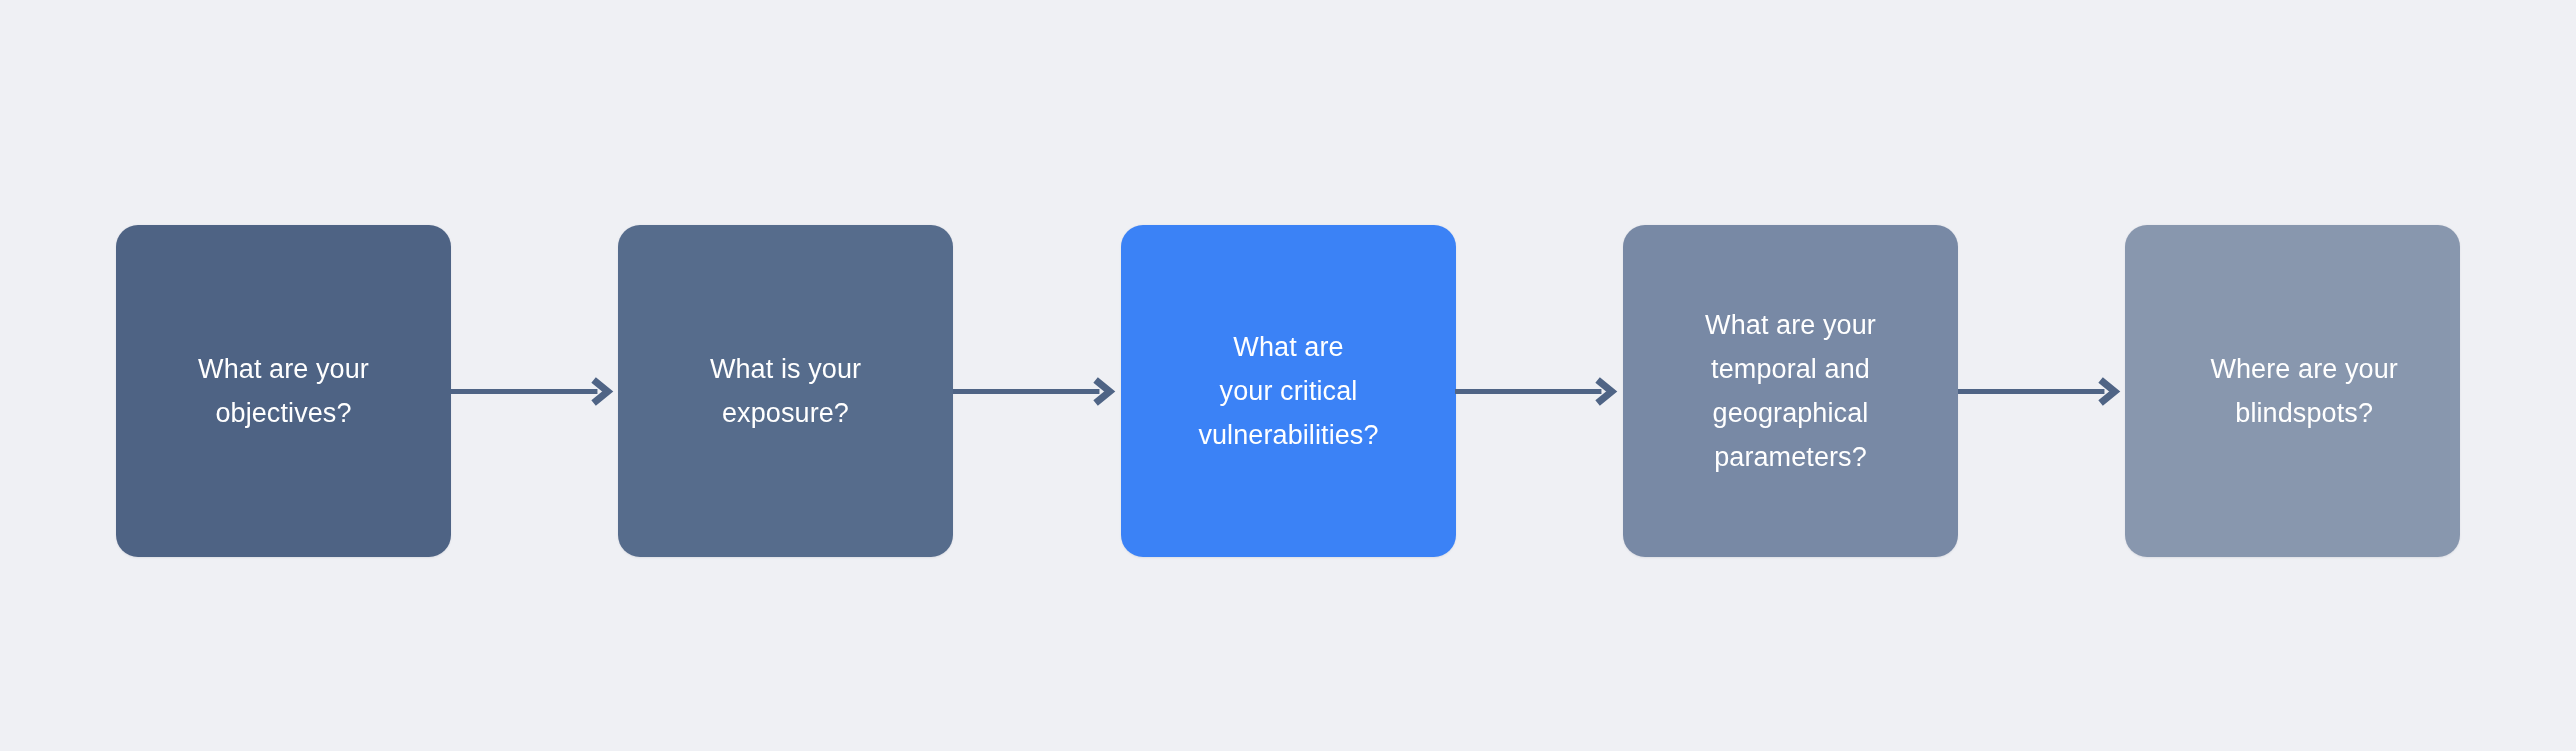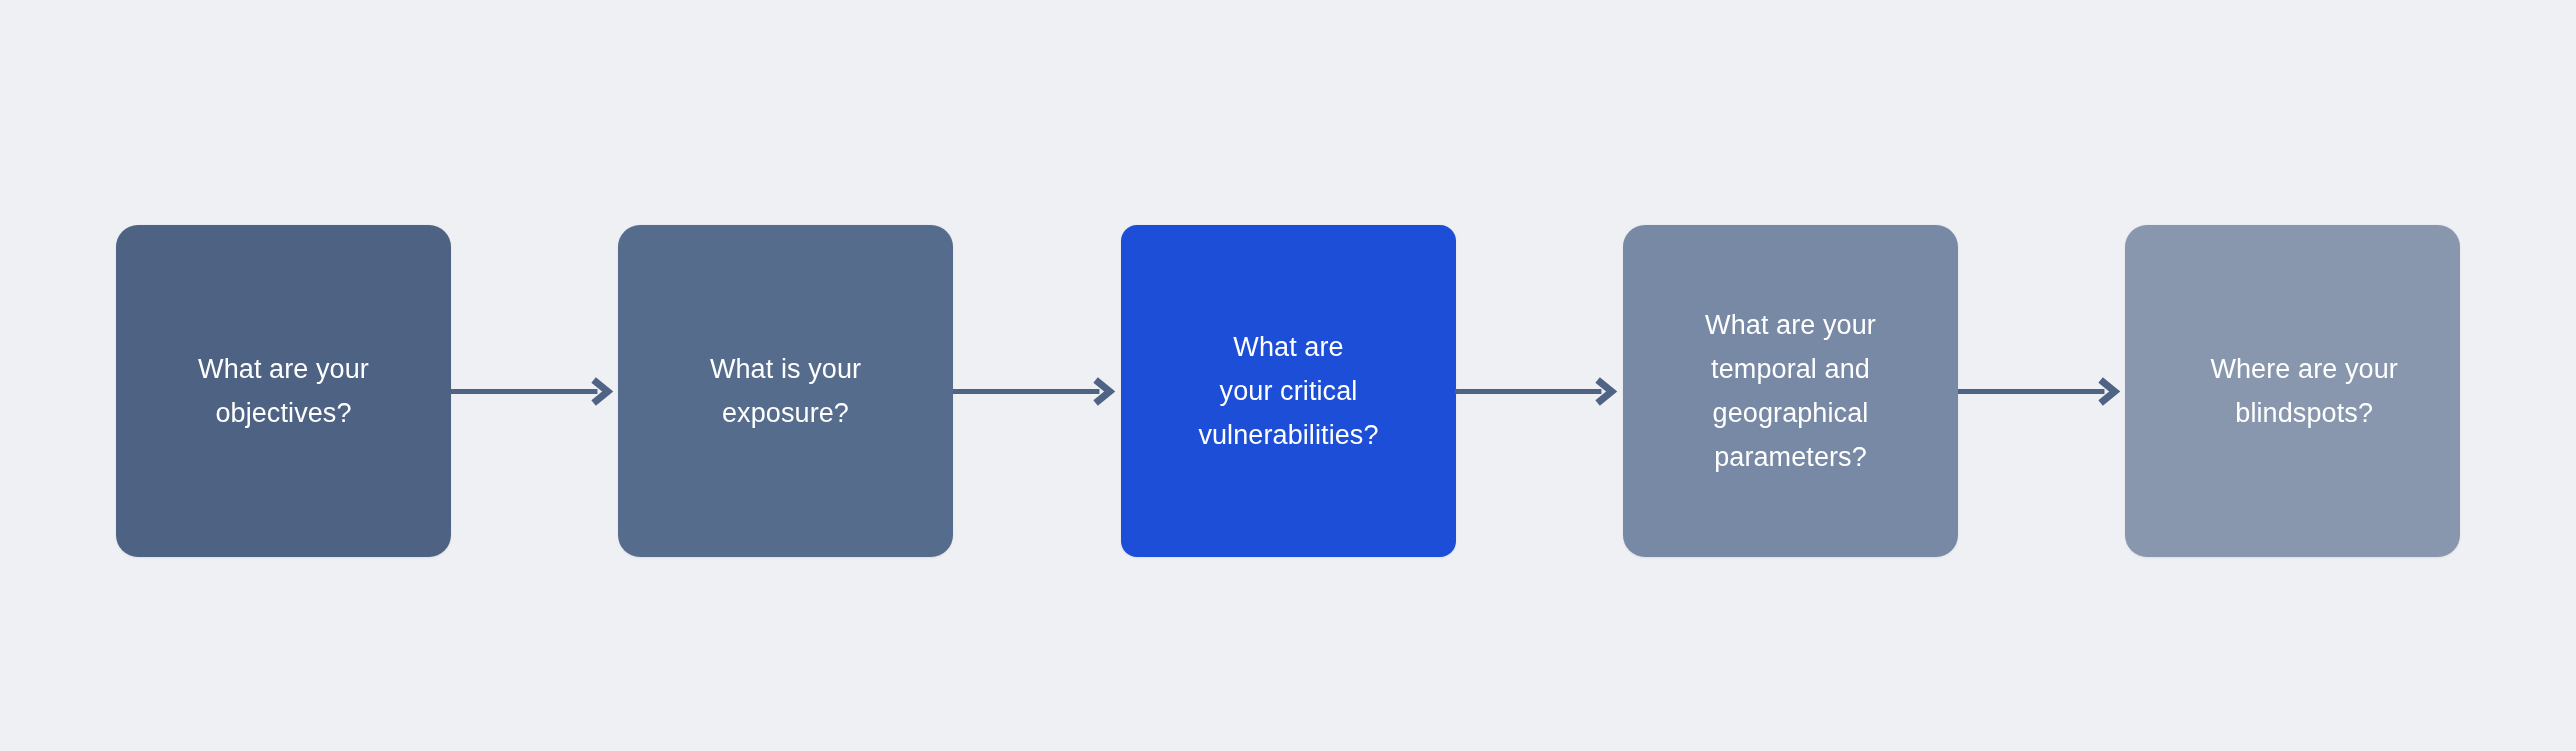--- a/index.html
+++ b/index.html
@@ -88,21 +88,21 @@
 exposure?</span>
   </div>
 
   <div class="flow-arrow" id="arrow-1">
     <svg width="167" height="39" viewBox="0 0 260 60" xmlns="http://www.w3.org/2000/svg">
       <line x1="0" y1="30" x2="228" y2="30" stroke="#4f6485" stroke-width="8"></line>
       <polyline points="222,12 244,30 222,48" fill="none" stroke="#4f6485" stroke-width="11" stroke-linecap="butt" stroke-linejoin="miter"></polyline>
     </svg>
   </div>
 
-  <div class="flow-node" id="node-2" style="background-color: #1d4ed8; border-radius: 16px;">
+  <div class="flow-node" id="node-2" style="background-color: #3b82f6;">
     <span class="flow-node-label" style="color: rgb(255, 255, 255);">What are
 your critical
 vulnerabilities?</span>
   </div>
 
   <div class="flow-arrow" id="arrow-2">
     <svg width="167" height="39" viewBox="0 0 260 60" xmlns="http://www.w3.org/2000/svg">
       <line x1="0" y1="30" x2="228" y2="30" stroke="#4f6485" stroke-width="8"></line>
       <polyline points="222,12 244,30 222,48" fill="none" stroke="#4f6485" stroke-width="11" stroke-linecap="butt" stroke-linejoin="miter"></polyline>
     </svg>

